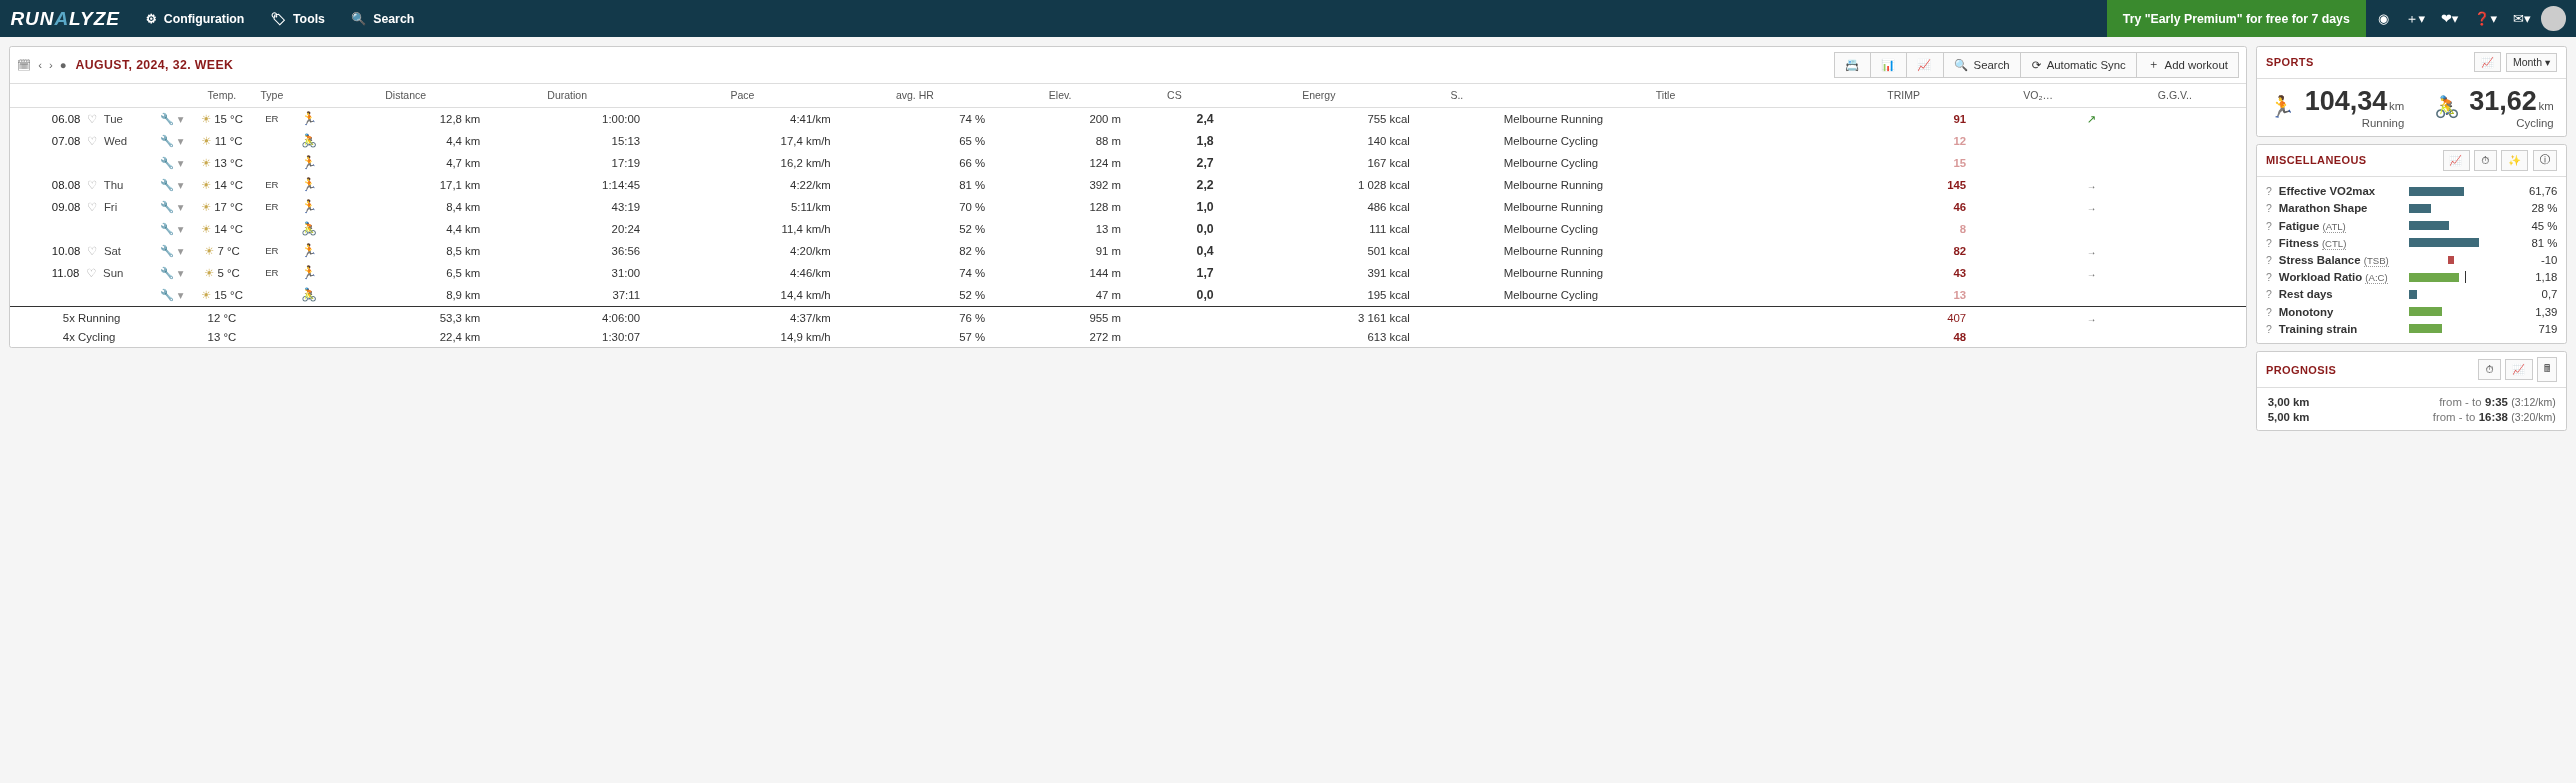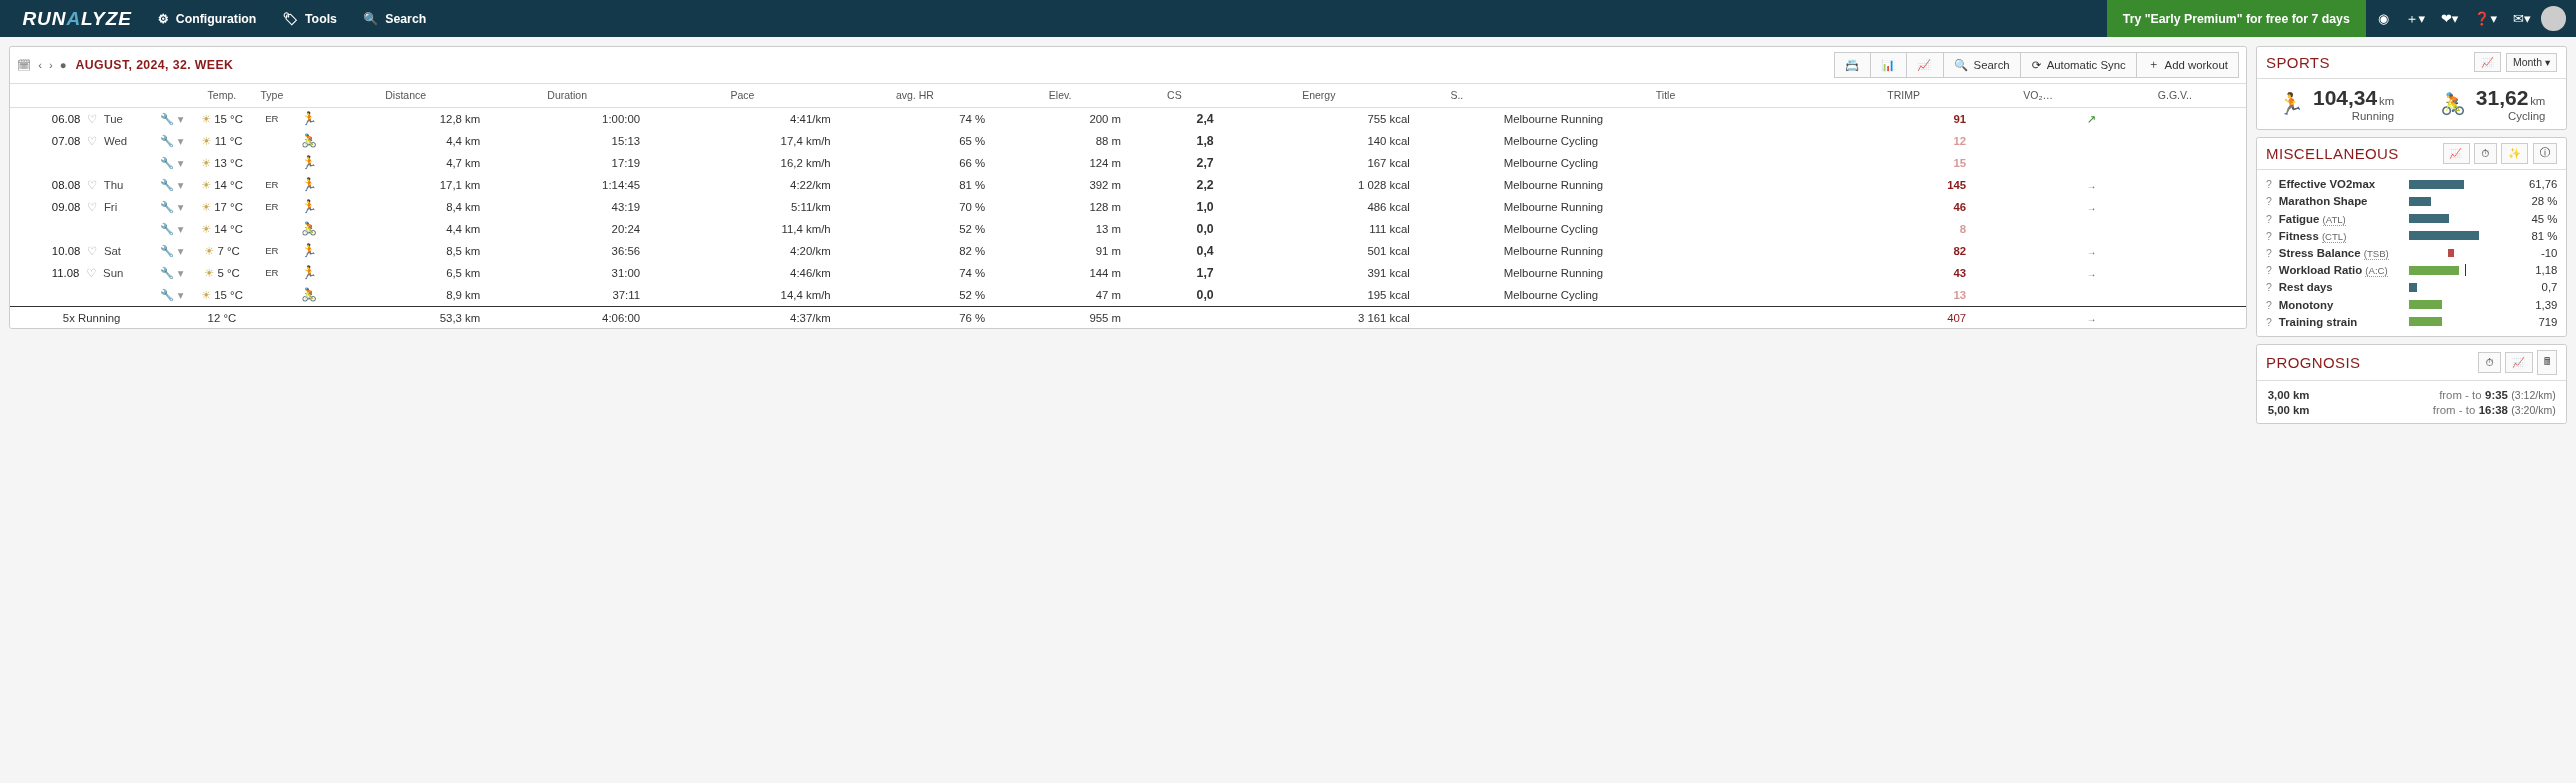--- a/index.html
+++ b/index.html
@@ -1,18 +1,18 @@
 <!DOCTYPE html>
 <html style="font-size:14px"><head>
 <meta charset="utf-8">
 <style>
 * { box-sizing: border-box; margin: 0; padding: 0; }
 body { font-family: "Helvetica Neue", Arial, sans-serif; font-size: 11.4px; background: #f5f5f5; color: #333; }
 .topbar { background: #13394a; color: #fff; display: flex; align-items: center; height: 37px; padding: 0 10.5px; }
-.logo { font-size: 19px; font-weight: bold; font-style: italic; letter-spacing: 0.9px; color: #fff; margin-right: 26px; margin-left: 12px; }
+.logo { font-size: 19px; font-weight: bold; font-style: italic; letter-spacing: 0.9px; color: #fff; margin-right: 26px; }
 .logo-o { color: #5aa8c7; }
 .top-nav { display: flex; gap: 26px; flex: 1; }
 .top-nav-item { display: flex; align-items: center; gap: 7px; color: #fff; font-weight: bold; cursor: pointer; font-size: 12.3px; }
 .promo { background: #3a8a2e; color: #fff; padding: 0 16px; height: 37px; display: flex; align-items: center; font-weight: bold; cursor: pointer; font-size: 12.3px; }
 .top-icons { display: flex; gap: 16px; align-items: center; margin-left: 12.3px; }
 .top-icons > span { cursor: pointer; font-size: 13px; color: #fff; }
 .avatar { width: 24.5px; height: 24.5px; border-radius: 50%; background: #ccc; margin-left: 10.5px; cursor: pointer; }
 .layout { display: flex; gap: 8.8px; padding: 8.8px; }
 .main-col { flex: 1; min-width: 0; }
 .side-col { width: 311px; display: flex; flex-direction: column; gap: 7px; }
@@ -37,28 +37,28 @@
 .act-icon { font-size: 13px; }
 .type-er { display: inline-block; padding: 0.9px 3.5px; font-size: 9.6px; color: #444; }
 .trimp { color: #8b1a1a; font-weight: bold; }
 .trimp-dim { color: #d89999; }
 .cs { font-weight: bold; font-size: 12.3px; }
 .summary-row td { border-top: 0.9px solid #333; font-weight: normal; padding-top: 5.3px; }
 .tabs { display: flex; border: 0.9px solid #ccc; background: #eee; margin-top: 7px; border-radius: 2.6px 2.6px 0 0; }
 .tab { padding: 8.8px 16px; cursor: pointer; color: #555; border-right: 0.9px solid #ccc; font-size: 11.4px; }
 .tab.active { background: #fff; color: #000; font-weight: bold; }
 .side-header { display: flex; align-items: center; border-bottom: 0.9px solid #ddd; padding: 5.3px 8.8px; }
-.side-title { color: #8b1a1a; font-weight: normal; font-size: 15px; letter-spacing: 0.4px; }
+.side-title { color: #8b1a1a; font-weight: bold; font-size: 11px; letter-spacing: 0.4px; }
 .side-actions { margin-left: auto; display: flex; gap: 5.3px; align-items: center; }
 .side-actions .ico-btn { border: 0.9px solid #ccc; padding: 2.6px 6.1px; cursor: pointer; font-size: 10.5px; background: #fafafa; margin-left: -0.9px; }
 .sports-body { display: flex; padding: 7px 10.5px; gap: 26px; justify-content: space-around; }
 .sport-block { display: flex; align-items: center; gap: 8.8px; }
 .sport-icon { font-size: 21px; }
 .sport-val { text-align: right; }
-.sport-num { font-size: 21px; font-weight: bold; }
+.sport-num { font-size: 27px; font-weight: bold; }
 .sport-unit { font-size: 11.4px; color: #555; margin-left: 1.8px; }
 .sport-label { font-size: 11.4px; color: #555; }
 .calc-body { padding: 5.3px 8.8px; }
 .calc-row { display: flex; align-items: center; padding: 2.6px 0; gap: 7px; }
 .help-ic { color: #888; font-size: 10.5px; cursor: pointer; }
 .calc-label { flex: 0 0 123px; font-weight: bold; font-size: 11.4px; }
 .calc-sub { font-weight: normal; color: #666; font-size: 9.6px; border-bottom: 0.9px dotted #999; }
 .bar-wrap { flex: 1; height: 8.8px; background: transparent; position: relative; }
 .bar-fill { height: 8.8px; }
 .calc-val { width: 42px; text-align: right; font-size: 11.4px; }
@@ -341,20 +341,38 @@
               <td>76 %</td>
     <td>955 m</td>
               <td></td>
               <td>3 161 kcal</td>
               <td></td>
               <td></td>
     <td class="trimp">407</td>
     <td><span class="arrow-ic">→</span></td>
               <td></td>
             </tr>
+            <tr class="">
+    <td class="left" colspan="2" style="padding-left:53px">4x Cycling</td>
+    <td class="center">13 °C</td>
+              <td></td>
+              <td></td>
+    <td>22,4 km</td>
+              <td>1:30:07</td>
+              <td>14,9 km/h</td>
+              <td>57 %</td>
+    <td>272 m</td>
+              <td></td>
+              <td>613 kcal</td>
+              <td></td>
+              <td></td>
+    <td class="trimp">48</td>
+    <td></td>
+              <td></td>
+            </tr>
           </tbody>
       </table>
     </div>
 
   </div>
 
   <div class="side-col">
     <div class="panel">
       <div class="side-header">
         <div class="side-title">SPORTS</div>

